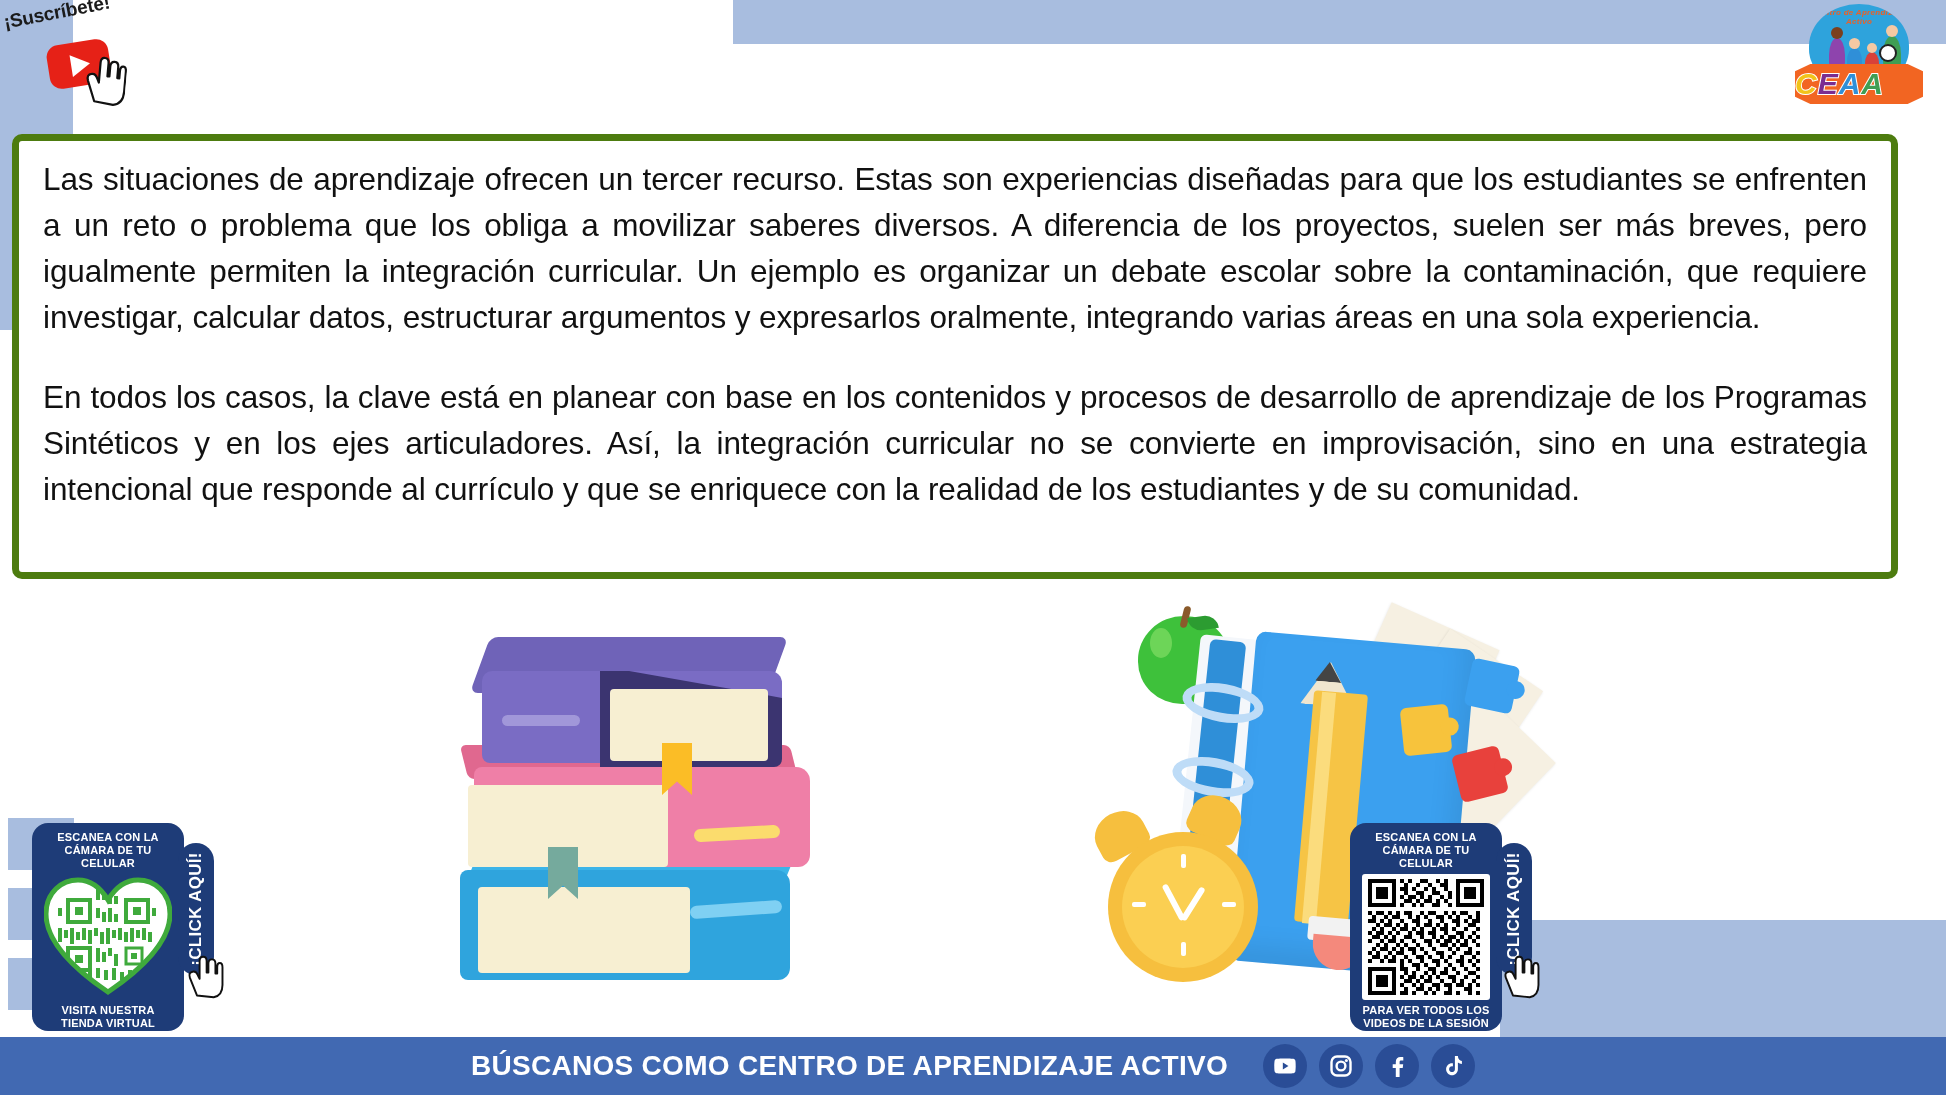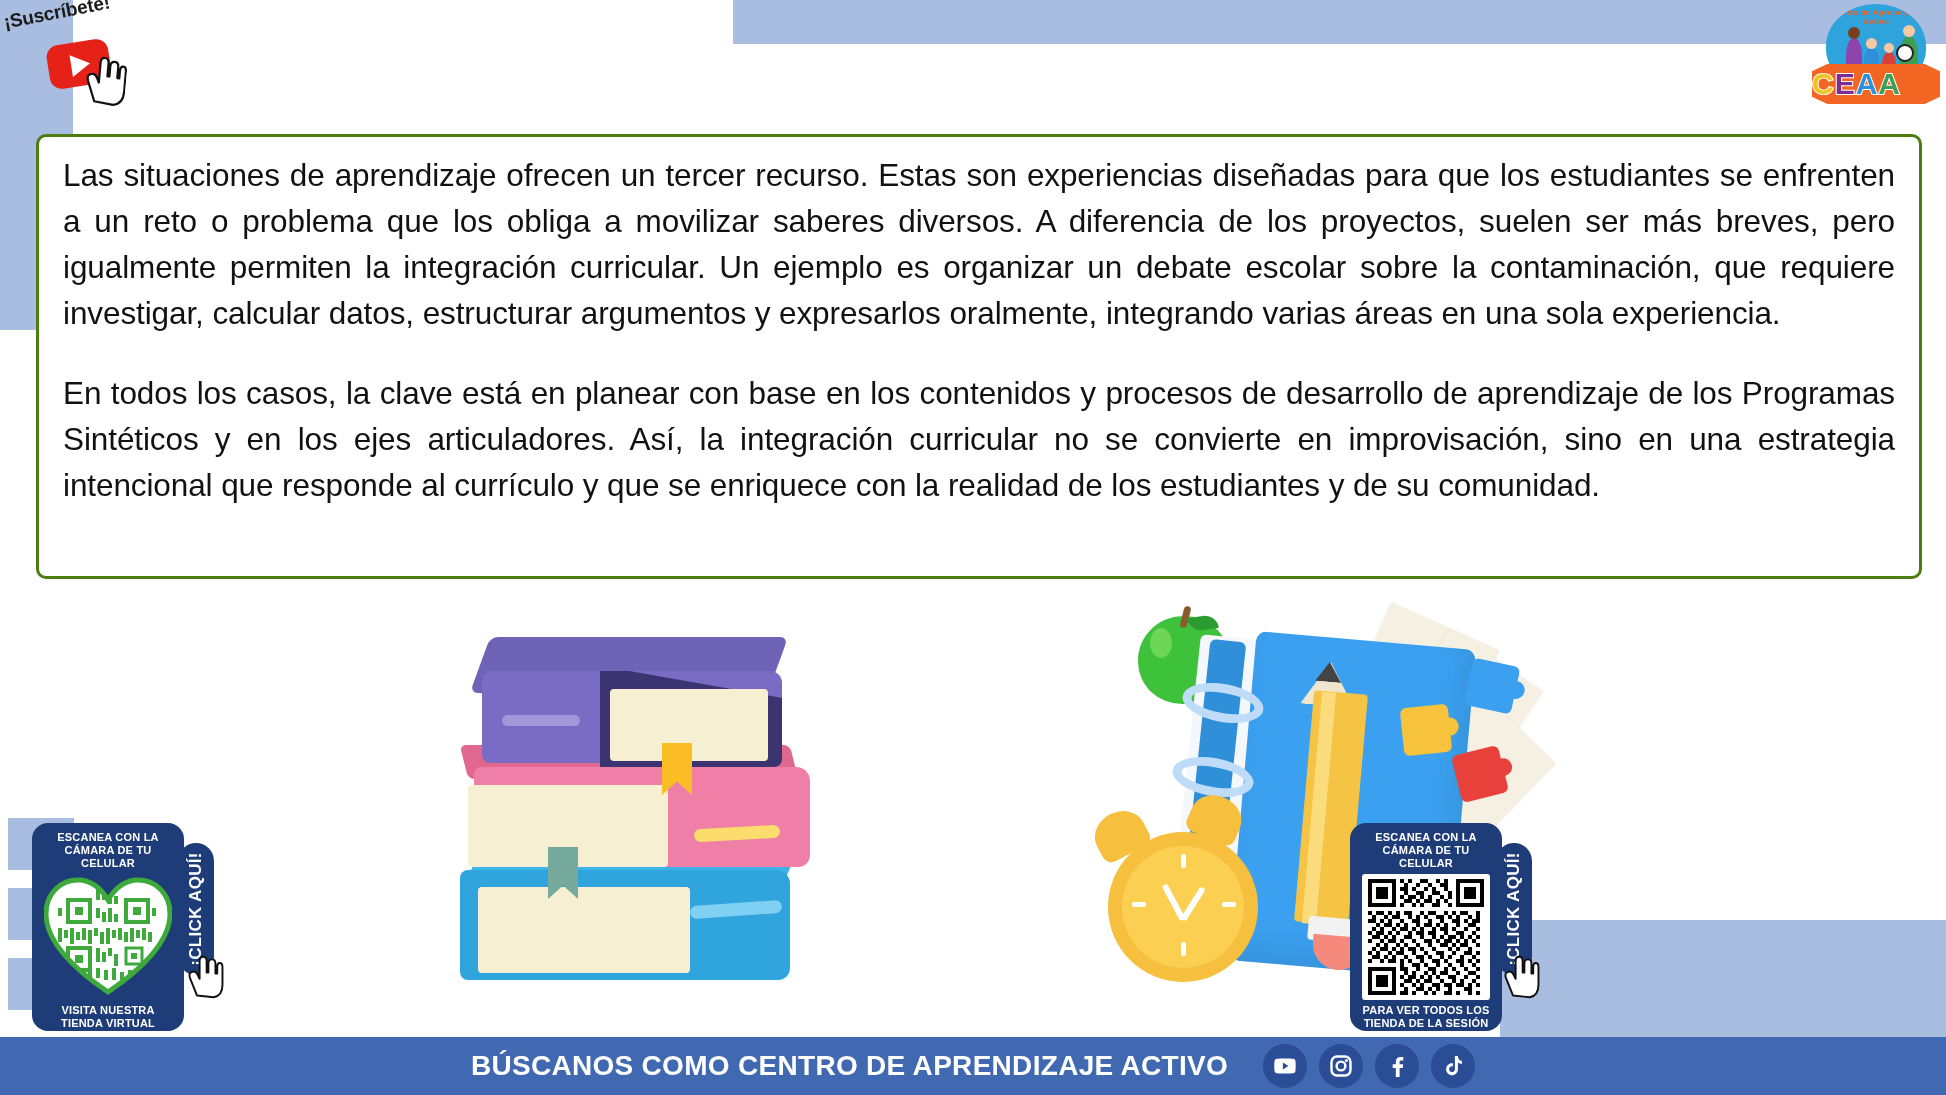--- a/index.html
+++ b/index.html
@@ -35,21 +35,21 @@
     background:#e62117;border-radius:12px;transform:rotate(-9deg);
   }
   #youtube-play-badge::after{
     content:"";position:absolute;left:23px;top:12px;
     border-left:19px solid #fff;border-top:11px solid transparent;border-bottom:11px solid transparent;
   }
   .hand-cursor{position:absolute;pointer-events:none;}
   #subscribe-hand{left:78px;top:50px;width:44px;height:50px;transform:rotate(5deg);}
 
   
-  #ceaa-logo{position:absolute;right:6px;top:2px;width:128px;height:104px;}
+  #ceaa-logo{position:absolute;right:23px;top:2px;width:128px;height:104px;font-style:italic;}
   #ceaa-circle{
     position:absolute;left:14px;top:2px;width:100px;height:84px;
     background:#2ea3dc;border-radius:50% 50% 46% 46%;overflow:hidden;
   }
   #ceaa-arc-text{
     position:absolute;left:0;top:4px;width:100px;height:40px;
     font-size:8px;font-weight:700;color:#e8622a;text-align:center;
     letter-spacing:.3px;
   }
   .ceaa-figure{position:absolute;border-radius:50% 50% 30% 30%;}
@@ -69,22 +69,22 @@
   }
   #ceaa-wordmark{font-size:30px;font-weight:900;letter-spacing:1px;line-height:1;}
   #ceaa-wordmark span:nth-child(1){color:#f2c31a;}
   #ceaa-wordmark span:nth-child(2){color:#7b2d91;}
   #ceaa-wordmark span:nth-child(3){color:#2f8fd8;}
   #ceaa-wordmark span:nth-child(4){color:#3f9e53;}
   #ceaa-wordmark span{-webkit-text-stroke:2px #fff;paint-order:stroke fill;}
 
   
   #content-panel{
-    position:absolute;left:36px;top:134px;width:1886px;height:445px;
-    background:#ffffff;border:3px solid #4d7c0f;border-radius:10px;
+    position:absolute;left:12px;top:134px;width:1886px;height:445px;
+    background:#ffffff;border:7px solid #4d7c0f;border-radius:10px;
     box-sizing:border-box;padding:16px 24px 10px 24px;
   }
   .body-par{
     margin:0;text-align:justify;color:#111;
     font-size:31.5px;line-height:1.46;letter-spacing:-.1px;
   }
   .body-par + .body-par{margin-top:34px;}
 
   
   #books-illustration{position:absolute;left:450px;top:615px;width:380px;height:400px;}
@@ -608,21 +608,21 @@
             <rect x="11" y="28" width="1" height="1"></rect>
           <rect x="14" y="28" width="1" height="1"></rect>
             <rect x="16" y="28" width="1" height="1"></rect>
           <rect x="19" y="28" width="2" height="1"></rect>
             <rect x="22" y="28" width="1" height="1"></rect>
           <rect x="25" y="28" width="1" height="1"></rect>
             <rect x="27" y="28" width="1" height="1"></rect>
         </g>
       </svg>
     </div>
-    <div class="qr-caption-bottom">PARA VER TODOS LOS TIENDA DE LA SESIÓN</div>
+    <div class="qr-caption-bottom">PARA VER TODOS LOS VIDEOS DE LA SESIÓN</div>
   </div>
   <div class="click-tab" id="click-tab-right">
     <span>¡CLICK AQUÍ!</span>
   </div>
   <svg class="hand-cursor" id="hand-right" viewBox="0 0 44 50">
     <path d="M14 46 L6 26 Q4 20 9 19 Q13 18 15 23 L17 27 L17 7 Q17 2 21 2 Q25 2 25 7 L25 20 L27 20 L27 10 Q27 5 31 5 Q35 5 35 10 L35 21 L37 21 L37 14 Q37 9 40 9 Q43 9 43 14 L43 34 Q43 46 33 48 Z" fill="#ffffff" stroke="#111" stroke-width="2.2" stroke-linejoin="round"></path>
   </svg>
 
   <div id="footer-bar">
     <div id="footer-title">BÚSCANOS COMO CENTRO DE APRENDIZAJE ACTIVO</div>

